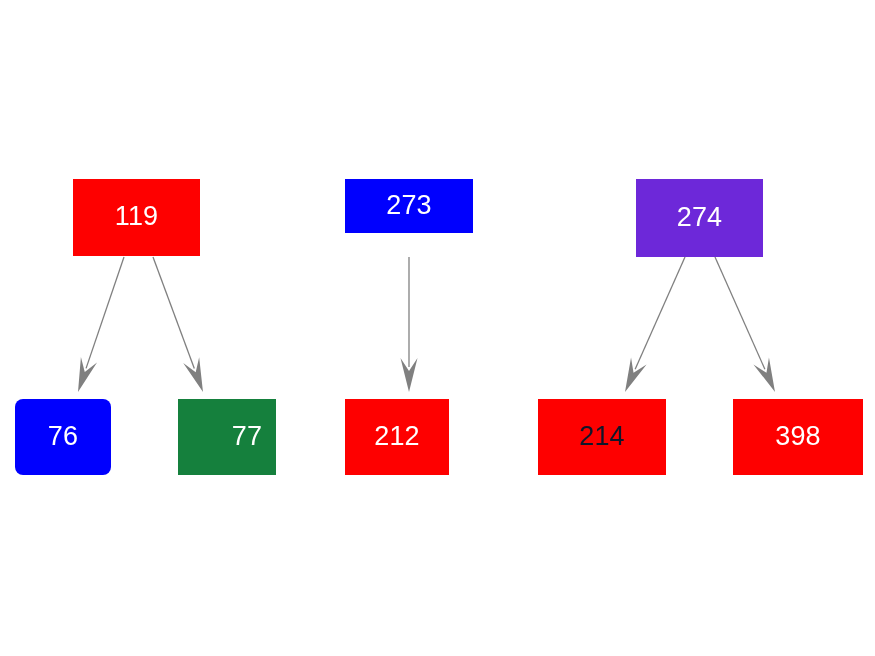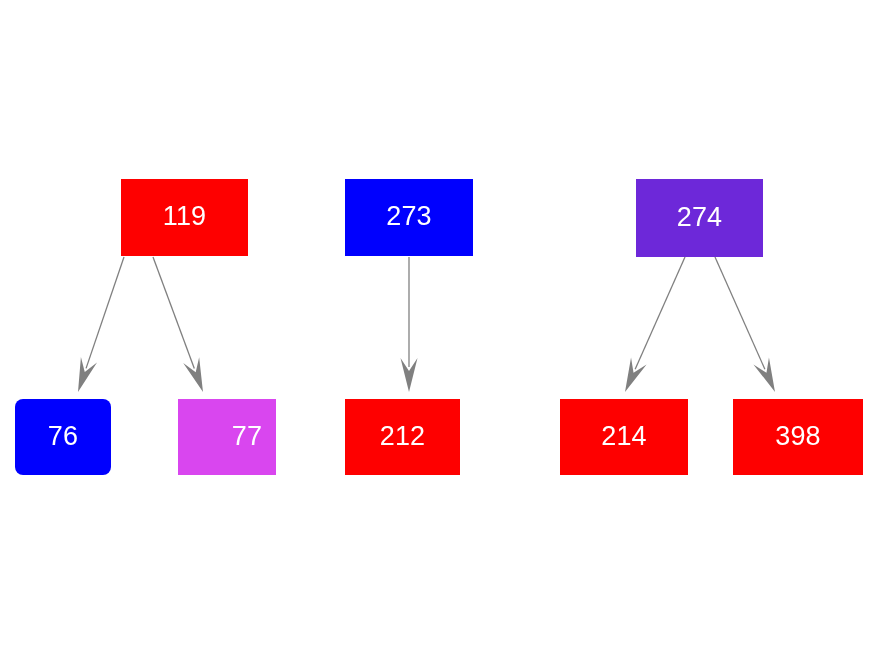--- a/index.html
+++ b/index.html
@@ -68,39 +68,39 @@
         <line x1="685" y1="257" x2="635.1534616513362" y2="369.15471128449354" stroke="#808080" stroke-width="1.3"></line>
         <polygon points="625,392 631.041309682545,357.4782303854569 633.5289077871224,372.8099574789746 646.5761060090895,364.38258430836555" fill="#808080"></polygon>
       </g>
       <g>
         <line x1="715" y1="257" x2="764.8465383486638" y2="369.15471128449354" stroke="#808080" stroke-width="1.3"></line>
         <polygon points="775,392 753.4238939909105,364.38258430836555 766.4710922128776,372.8099574789746 768.958690317455,357.4782303854569" fill="#808080"></polygon>
       </g>
     </svg>
 
   <div id="node-layer">
-      <div class="graph-node" style="left: 73px; top: 179px; width: 127px; height: 77px; background: rgb(254, 0, 0); color: rgb(255, 255, 255); margin-left: 48px;">
+      <div class="graph-node" style="left: 73px; top: 179px; width: 127px; height: 77px; background: rgb(254, 0, 0); color: rgb(255, 255, 255);">
         <span class="node-label">119</span>
       </div>
       <div class="graph-node" style="left: 15px; top: 399px; width: 96px; height: 76px; background: rgb(0, 0, 254); color: rgb(255, 255, 255); border-radius: 8px;">
         <span class="node-label">76</span>
       </div>
-      <div class="graph-node" style="left: 178px; top: 399px; width: 98px; height: 76px; background: #d946ef; color: rgb(255, 255, 255); padding-left: 40px;">
+      <div class="graph-node" style="left: 178px; top: 399px; width: 98px; height: 76px; background: #15803d; color: rgb(255, 255, 255); padding-left: 40px;">
         <span class="node-label">77</span>
       </div>
-      <div class="graph-node" style="left: 345px; top: 179px; width: 128px; height: 77px; background: rgb(0, 0, 254); color: rgb(255, 255, 255);">
+      <div class="graph-node" style="left: 345px; top: 179px; width: 128px; height: 54px; background: rgb(0, 0, 254); color: rgb(255, 255, 255);">
         <span class="node-label">273</span>
       </div>
-      <div class="graph-node" style="left: 345px; top: 399px; width: 115px; height: 76px; background: rgb(254, 0, 0); color: rgb(255, 255, 255); text-align: right;">
+      <div class="graph-node" style="left: 345px; top: 399px; width: 104px; height: 76px; background: rgb(254, 0, 0); color: rgb(255, 255, 255); text-align: right;">
         <span class="node-label">212</span>
       </div>
       <div class="graph-node" style="left: 636px; top: 179px; width: 127px; height: 78px; background: #6d28d9; color: rgb(255, 255, 255);">
         <span class="node-label">274</span>
       </div>
-      <div class="graph-node" style="left: 560px; top: 399px; width: 128px; height: 76px; background: rgb(254, 0, 0); color: #ffffff;">
+      <div class="graph-node" style="left: 538px; top: 399px; width: 128px; height: 76px; background: rgb(254, 0, 0); color: #0f172a;">
         <span class="node-label">214</span>
       </div>
       <div class="graph-node" style="left: 733px; top: 399px; width: 130px; height: 76px; background: rgb(254, 0, 0); color: rgb(255, 255, 255);">
         <span class="node-label">398</span>
       </div>
     </div>
 
 </div>
 
 </body></html>

